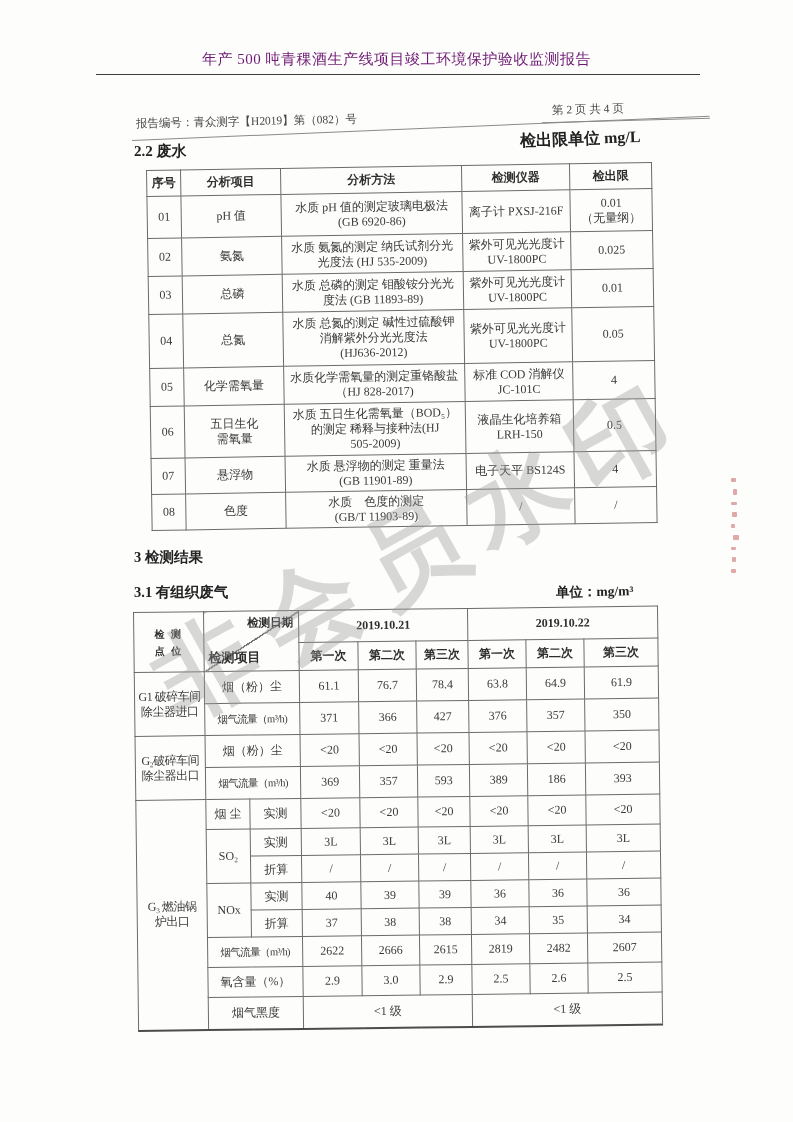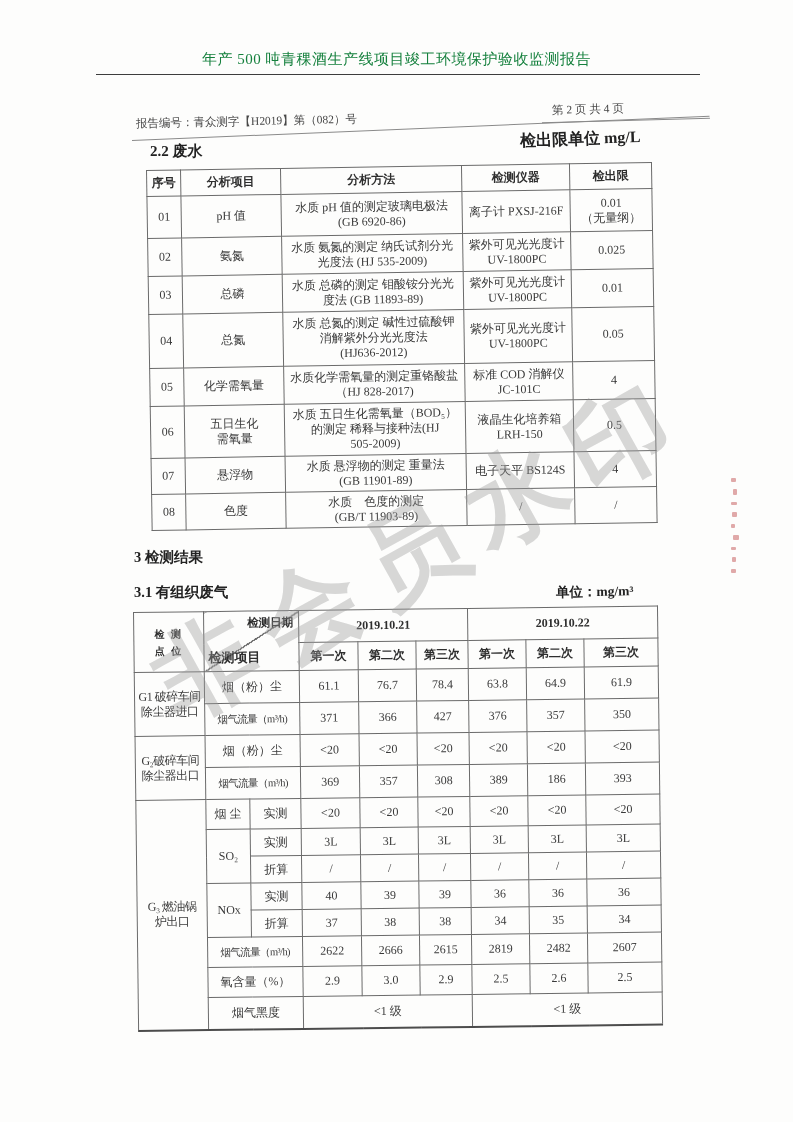--- a/index.html
+++ b/index.html
@@ -1,26 +1,26 @@
 <!DOCTYPE html>
 <html><head>
 <meta charset="utf-8">
 <style>
   html,body{margin:0;padding:0;background:#e8e8e8;}
   .page{position:relative;width:793px;height:1122px;background:#fdfdfc;margin:0 auto;
         overflow:hidden;font-family:"Liberation Serif","DejaVu Serif",serif;color:#333;}
   .doc-title{position:absolute;top:50px;left:0;width:100%;text-align:center;
-             font-size:15px;color:#15803d;letter-spacing:.5px;}
+             font-size:15px;color:#701a75;letter-spacing:.5px;}
   .header-rule{position:absolute;top:74px;left:96px;width:604px;height:1px;background:#3d3d3d;}
   .report-no{position:absolute;top:114px;left:136px;font-size:11.5px;color:#474747;transform:rotate(-1.2deg);}
   .page-indicator{position:absolute;top:102px;left:552px;font-size:11.5px;color:#474747;transform:rotate(-1.6deg);}
   .rule-pageind{position:absolute;top:120px;left:542px;width:168px;height:1px;background:#8a8a8a;transform:rotate(-1.6deg);}
   .rule-reportno{position:absolute;top:140px;left:132px;width:578px;height:1px;background:#8a8a8a;
                  transform:rotate(-2.4deg);transform-origin:left center;}
-  .h-wastewater{position:absolute;top:142px;left:134px;font-size:15px;font-weight:bold;color:#222;margin-left:16px;}
+  .h-wastewater{position:absolute;top:142px;left:134px;font-size:15px;font-weight:bold;color:#222;}
   .h-limit-unit{position:absolute;top:129px;left:520px;font-size:16px;font-weight:bold;color:#222;transform:rotate(-2deg);}
   .h-results{position:absolute;top:548px;left:134px;font-size:14.5px;font-weight:bold;color:#222;}
   .h-gas{position:absolute;top:583px;left:134px;font-size:14.5px;font-weight:bold;color:#222;}
   .h-gas-unit{position:absolute;top:583px;left:556px;font-size:13.5px;font-weight:bold;color:#222;transform:rotate(-1deg);}
   .page-number{position:absolute;top:1034px;left:0;width:100%;text-align:center;font-size:12px;color:#3b3b3b;}
 
   table{border-collapse:collapse;table-layout:fixed;}
   td{border:1px solid #6b6b6b;text-align:center;vertical-align:middle;
      font-size:12px;line-height:1.25;padding:1px 2px;color:#3a3a3a;white-space:pre-line;overflow:hidden;}
   .t1-wrap{position:absolute;top:170px;left:146px;transform:rotate(-0.9deg);transform-origin:top left;}
@@ -219,21 +219,21 @@
         <td>&lt;20</td>
         <td>&lt;20</td>
         <td>&lt;20</td>
         <td>&lt;20</td>
         <td>&lt;20</td>
       </tr>
       <tr style="height:32px">
         <td colspan="2" class="sm">烟气流量（m³/h)</td>
         <td>369</td>
         <td>357</td>
-        <td>308</td>
+        <td>593</td>
         <td>389</td>
         <td>186</td>
         <td>393</td>
       </tr>
       <tr style="height:30px">
         <td rowspan="8" class="site">G₃ 燃油锅
 炉出口</td>
         <td>烟 尘</td>
         <td>实测</td>
         <td>&lt;20</td>

